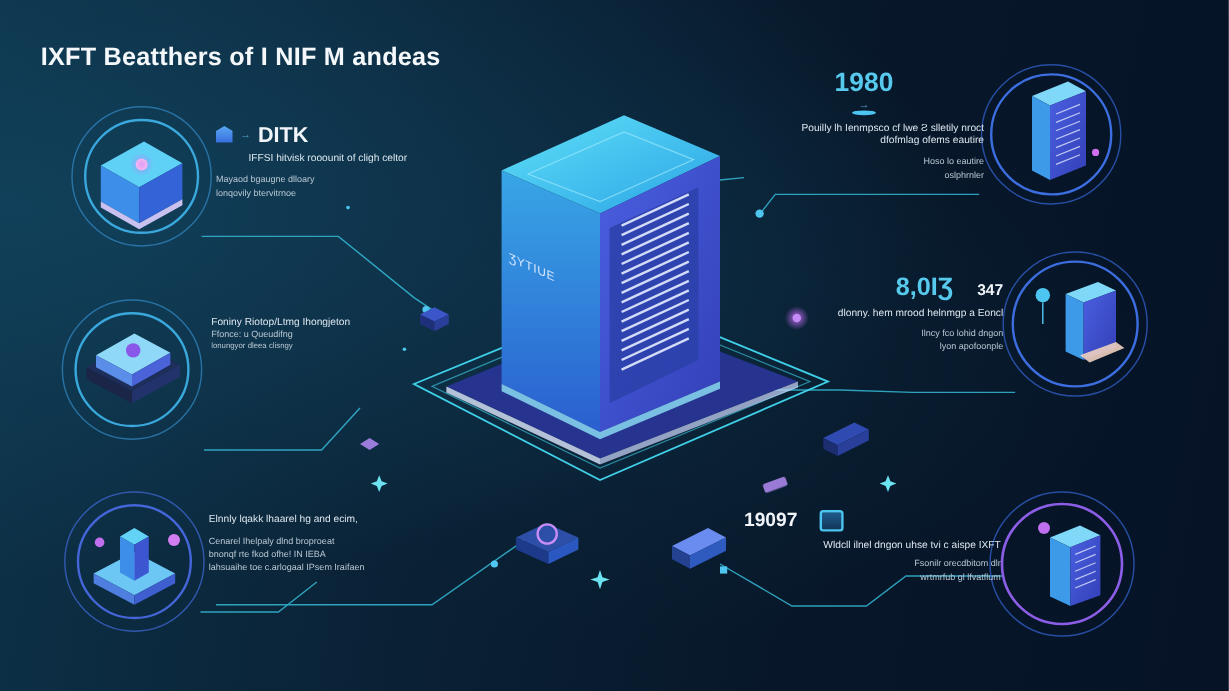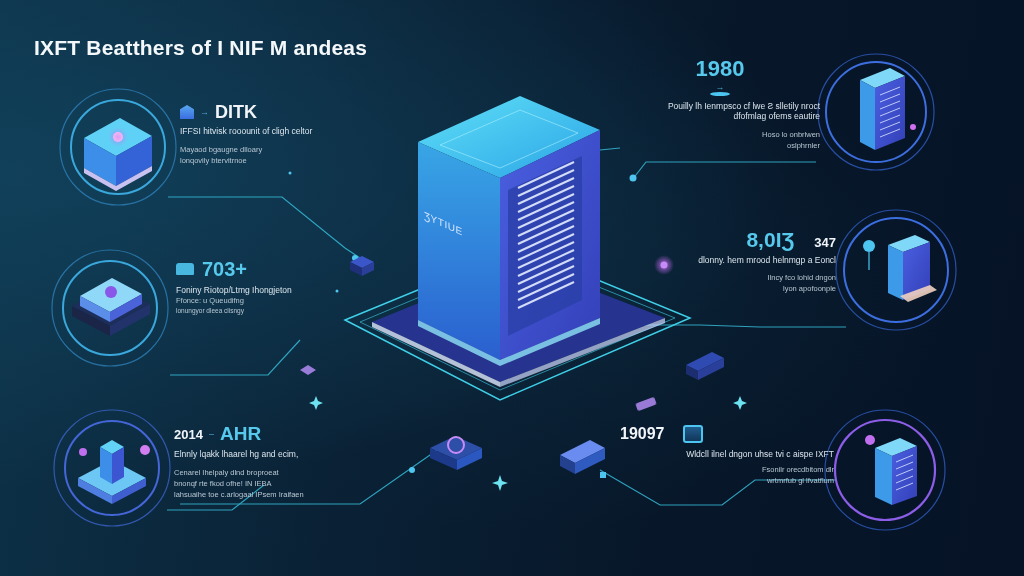--- a/index.html
+++ b/index.html
@@ -235,58 +235,49 @@
 <div class="abs title">IXFT Beatthers of I NIF M andeas</div>
 
 <div class="abs" style="left:424px; top:218px; font-size:10px; color:#d7e6ff; transform:skewY(24deg); letter-spacing:0.5px;">ƷYTIUE</div>
 
 <div class="abs" style="left:180px; top:102px; width:170px;">
   <div style="display:flex; align-items:center; height:20px;">
     <span class="icon-chip" style="width:14px; height:14px; background:linear-gradient(#58a8f0,#3a6ee0); clip-path:polygon(50% 0,100% 30%,100% 100%,0 100%,0 30%);"></span>
     <span class="arrow-small">→</span>
     <span class="num num-white" style="font-size:18px;">DITK</span>
   </div>
-  <div class="lead" style="margin-top:4px;">IFFSI hitvisk rooounit of cligh celtor</div>
+  <div class="lead" style="margin-top:4px;margin-left:27px;">IFFSI hitvisk rooounit of cligh celtor</div>
   <div class="sub" style="margin-top:8px;">Mayaod bgaugne dlloary</div>
   <div class="sub">lonqovily btervitrnoe</div>
 </div>
 
 <div class="abs" style="left:176px; top:258px; width:160px;">
-  <div style="display:flex; align-items:center; height:22px;">
-    <span class="icon-chip" style="width:18px; height:12px; background:#49b8e0; border-radius:3px 3px 1px 1px; margin-right:8px;"></span>
-    <span class="num num-cyan" style="font-size:20px;">703+</span>
-  </div>
   <div class="lead" style="margin-top:5px;">Foniny Riotop/Ltmg Ihongjeton</div>
   <div class="sub">Ffonce: u Queudifng</div>
   <div class="sub" style="font-size:6.5px; line-height:9px;">lonungyor dleea clisngy</div>
   <div class="sub" style="font-size:6.5px; line-height:9px;"></div>
   <div class="sub" style="margin-top:10px; font-size:6.5px;"></div>
 </div>
 
 <div class="abs" style="left:174px; top:423px; width:170px;">
-  <div style="display:flex; align-items:center; height:22px;">
-    <span class="num num-white" style="font-size:13px;">2014</span>
-    <span class="arrow-small">–</span>
-    <span class="num num-cyan" style="font-size:19px;">AHR</span>
-  </div>
   <div class="lead" style="margin-top:4px;">Elnnly lqakk lhaarel hg and ecim,</div>
   <div class="sub" style="margin-top:8px;">Cenarel Ihelpaly dlnd broproeat</div>
   <div class="sub">bnonqf rte fkod ofhe! IN IEBA</div>
   <div class="sub">lahsuaihe toe c.arlogaal IPsem Iraifaen</div>
 </div>
 
 <div class="abs right-text" style="left:620px; top:72px; width:200px;">
   <div style="display:flex; justify-content:flex-end; align-items:center; height:24px;flex-direction:column;">
     <span class="num num-cyan" style="font-size:22px;">1980</span>
     <span class="arrow-small">→</span>
     <span class="icon-chip" style="width:20px; height:20px; border:2px solid #4cc6f0; border-radius:50%; background:radial-gradient(#2a78b8,#0b2a44);"></span>
   </div>
   <div class="lead" style="margin-top:5px; text-align:right;">Pouilly lh Ienmpsco cf lwe Ƨ slletily nroct</div>
   <div class="lead" style="text-align:right;">dfofmlag ofems eautire</div>
-  <div class="sub" style="margin-top:8px;">Hoso lo onbrlwen</div>
+  <div class="sub" style="margin-top:8px;">Hoso lo eautire</div>
   <div class="sub">oslphrnler</div>
 </div>
 
 <div class="abs right-text" style="left:630px; top:228px; width:206px;">
   <div style="display:flex; justify-content:flex-end; align-items:baseline; height:24px;">
     <span class="num num-cyan" style="font-size:21px;">8,0IƷ</span>
     <span class="num num-white" style="font-size:13px; margin-left:20px;">347</span>
   </div>
   <div class="lead" style="margin-top:3px;">dlonny. hem mrood helnmgp a Eoncl</div>
   <div class="sub" style="margin-top:7px;">Ilncy fco lohid dngon</div>

